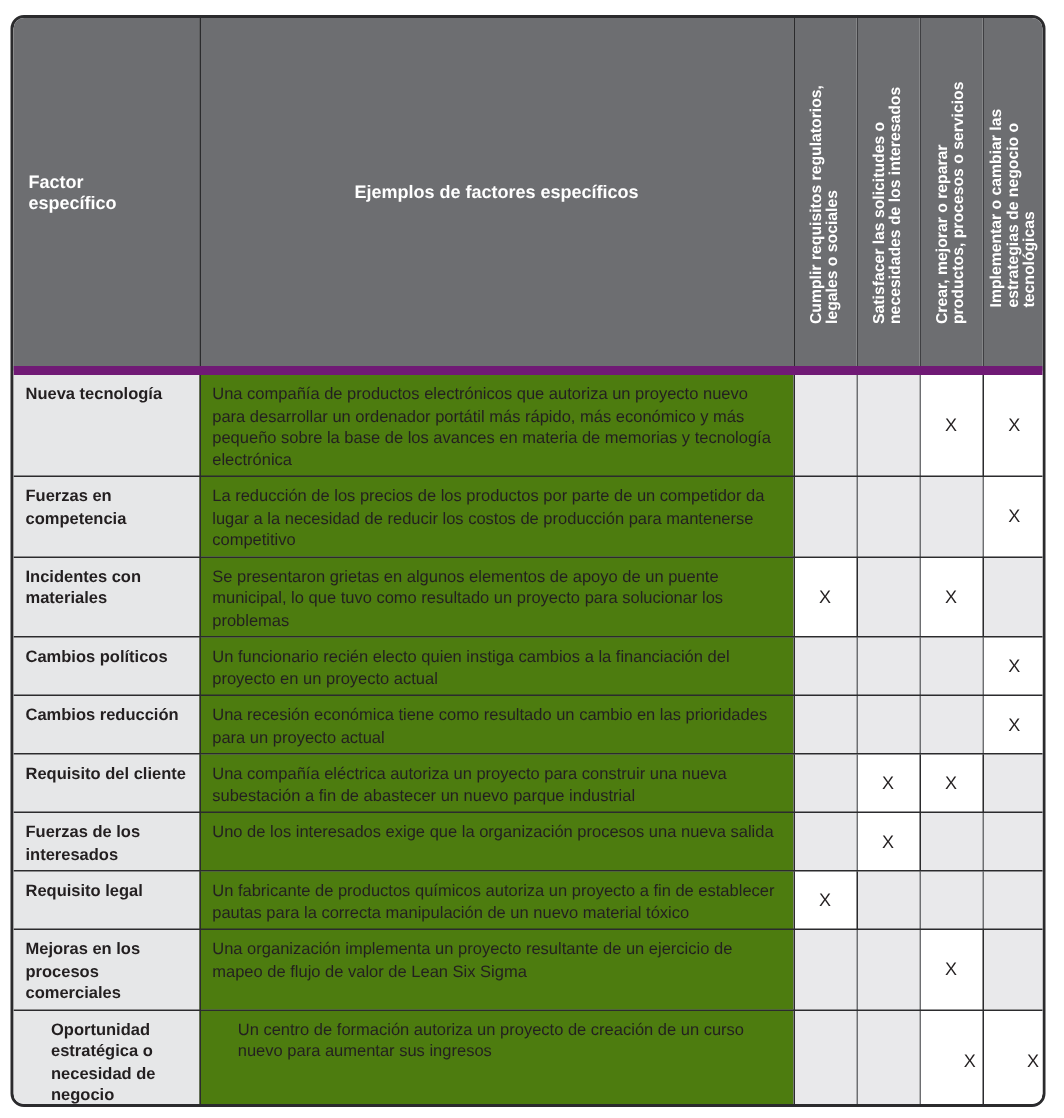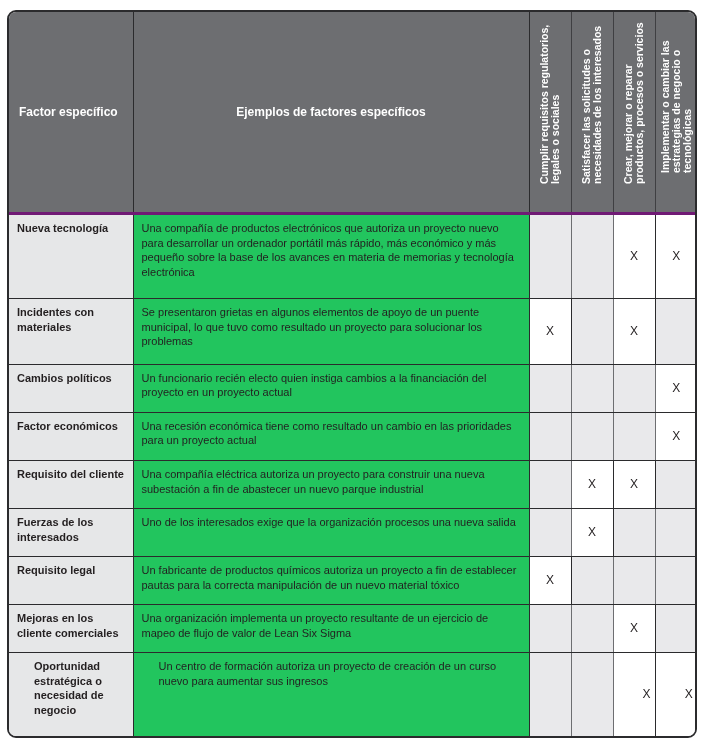--- a/index.html
+++ b/index.html
@@ -8,41 +8,41 @@
       position: absolute; left: 7px; top: 10px; width: 690px; height: 728px;
       border: 2px solid #2b2b2d; border-radius: 9px; overflow: hidden; box-sizing: border-box;
       background: #ffffff;
     }
     table { border-collapse: collapse; table-layout: fixed; width: 100%; height: 100%; }
     col.c-factor { width: 124px; }
     col.c-example { width: 396px; }
     col.c-flag { width: 42px; }
     thead th {
       background: #6d6e71; color: #ffffff; font-weight: bold; font-size: 12px;
-      height: 200px; padding: 0; border-right: 1px solid #2b2b2d; border-bottom: 3px solid #701a75;
+      height: 200px; padding: 16px; border-right: 1px solid #2b2b2d; border-bottom: 6px solid #701a75;
       vertical-align: middle;
     }
     thead th.flag-head { border-right: 1px solid #3f3f42; position: relative; }
     thead th:last-child { border-right: none; }
     th.h-factor { text-align: left; padding-left: 10px; }
     th.h-example { text-align: center; }
     .vert {
       position: absolute; left: 50%; bottom: 6px;
       transform-origin: 0 0; transform: rotate(-90deg) translate(0, -50%);
       white-space: nowrap; font-size: 10.5px; line-height: 11px; text-align: left; width: 190px;
     }
     .vert span { display: block; }
     tbody td {
       border-right: 1px solid #2b2b2d; border-bottom: 1px solid #2b2b2d;
       font-size: 11px; line-height: 14.5px; color: #231f20; vertical-align: top; padding: 6px 8px 3px 8px;
     }
     tbody tr:last-child td { border-bottom: none; padding-left: 25px; }
     tbody td:last-child { border-right: none; }
     td.factor { background: #e6e7e8; font-weight: bold; color: #231f20; padding-left: 8px; }
-    td.example { background: #22c55e; }
+    td.example { background: #4d7c0f; }
     td.flag { text-align: center; vertical-align: middle; padding: 0; font-size: 12px; font-weight: normal; }
     td.flag.off { background: #e9e9eb; border-right: 1px solid #6d6e71; }
     td.flag.on { background: #ffffff; }
     td.flag.off + td.flag { border-left: 1px solid #6d6e71; }
   </style>
 </head>
 <body>
 
 <div class="table-wrap">
   <table>
@@ -88,37 +88,45 @@
     <tbody id="tbody">
         <tr style="height: 54px; margin-left: 23px;">
           <td class="factor">Nueva tecnología</td>
           <td class="example">Una compañía de productos electrónicos que autoriza un proyecto nuevo para desarrollar un ordenador portátil más rápido, más económico y más pequeño sobre la base de los avances en materia de memorias y tecnología electrónica</td>
           <td class="flag off"></td>
           <td class="flag off"></td>
           <td class="flag on">X</td>
           <td class="flag on">X</td>
         </tr>
         <tr style="height: 38px;">
+          <td class="factor">Fuerzas en competencia</td>
+          <td class="example">La reducción de los precios de los productos por parte de un competidor da lugar a la necesidad de reducir los costos de producción para mantenerse competitivo</td>
+          <td class="flag off"></td>
+          <td class="flag off"></td>
+          <td class="flag off"></td>
+          <td class="flag on">X</td>
+        </tr>
+        <tr style="height: 38px;">
           <td class="factor">Incidentes con materiales</td>
           <td class="example">Se presentaron grietas en algunos elementos de apoyo de un puente municipal, lo que tuvo como resultado un proyecto para solucionar los problemas</td>
           <td class="flag on">X</td>
           <td class="flag off"></td>
           <td class="flag on">X</td>
           <td class="flag off"></td>
         </tr>
         <tr style="height: 38px;">
           <td class="factor">Cambios políticos</td>
           <td class="example">Un funcionario recién electo quien instiga cambios a la financiación del proyecto en un proyecto actual</td>
           <td class="flag off"></td>
           <td class="flag off"></td>
           <td class="flag off"></td>
           <td class="flag on">X</td>
         </tr>
         <tr style="height: 38px;">
-          <td class="factor">Factor económicos</td>
+          <td class="factor">Cambios reducción</td>
           <td class="example">Una recesión económica tiene como resultado un cambio en las prioridades para un proyecto actual</td>
           <td class="flag off"></td>
           <td class="flag off"></td>
           <td class="flag off"></td>
           <td class="flag on">X</td>
         </tr>
         <tr style="height: 38px;">
           <td class="factor">Requisito del cliente</td>
           <td class="example">Una compañía eléctrica autoriza un proyecto para construir una nueva subestación a fin de abastecer un nuevo parque industrial</td>
           <td class="flag off"></td>
@@ -136,21 +144,21 @@
         </tr>
         <tr style="height: 38px;">
           <td class="factor">Requisito legal</td>
           <td class="example">Un fabricante de productos químicos autoriza un proyecto a fin de establecer pautas para la correcta manipulación de un nuevo material tóxico</td>
           <td class="flag on">X</td>
           <td class="flag off"></td>
           <td class="flag off"></td>
           <td class="flag off"></td>
         </tr>
         <tr style="height: 38px;">
-          <td class="factor">Mejoras en los cliente comerciales</td>
+          <td class="factor">Mejoras en los procesos comerciales</td>
           <td class="example">Una organización implementa un proyecto resultante de un ejercicio de mapeo de flujo de valor de Lean Six Sigma</td>
           <td class="flag off"></td>
           <td class="flag off"></td>
           <td class="flag on">X</td>
           <td class="flag off"></td>
         </tr>
         <tr style="height: 39px;">
           <td class="factor">Oportunidad estratégica o necesidad de negocio</td>
           <td class="example">Un centro de formación autoriza un proyecto de creación de un curso nuevo para aumentar sus ingresos</td>
           <td class="flag off"></td>

